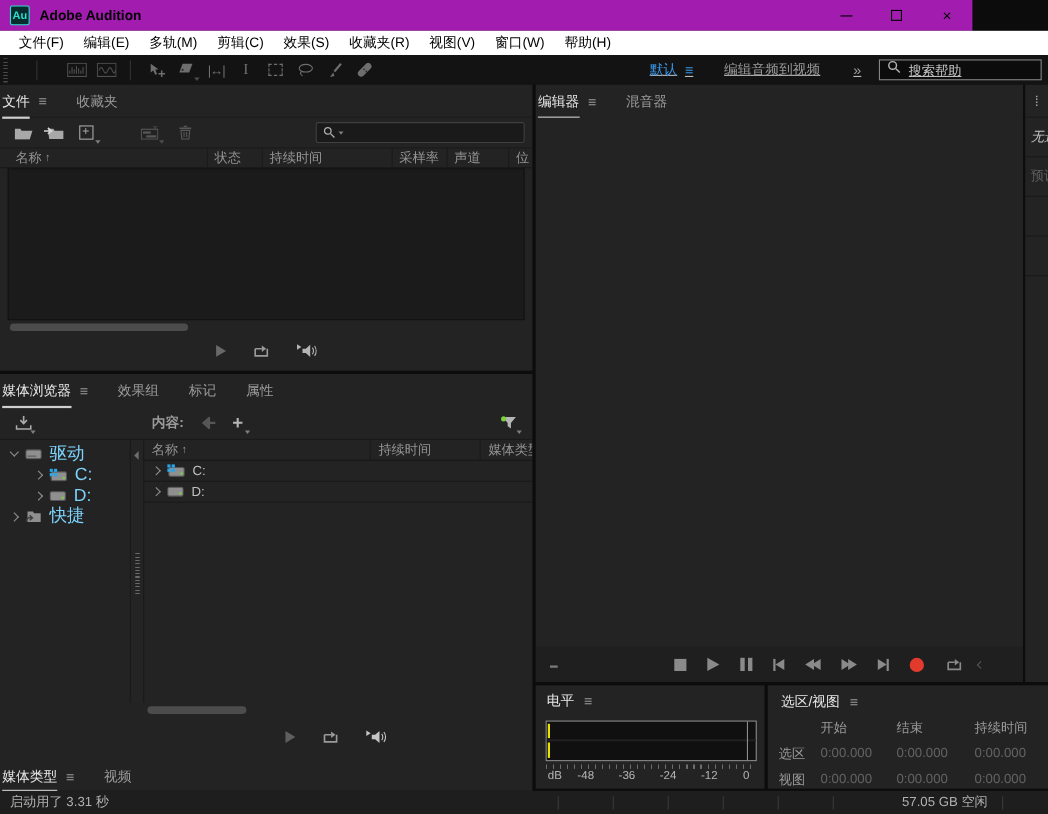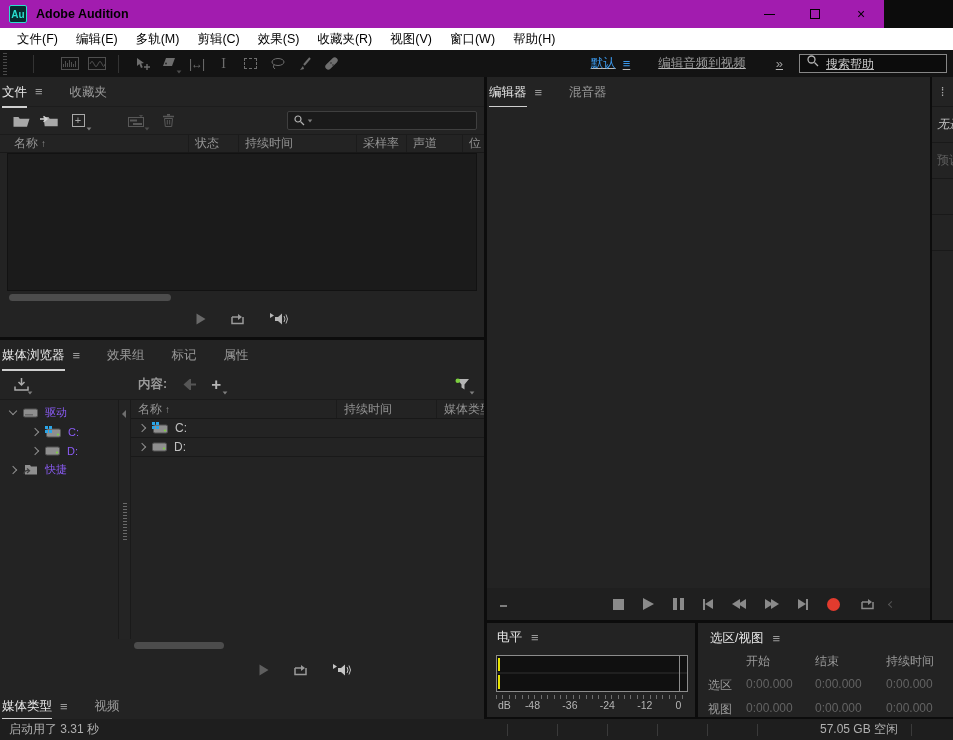--- a/index.html
+++ b/index.html
@@ -69,21 +69,21 @@
   
   .ctlrow { display:flex; align-items:center; height:29px; padding:0 8px; font-size:12.5px; }
   .ctl-label { color:#9a9a9a; margin-left:104px;font-weight:bold; }
   .select { width:162px; height:20px; margin-left:6px; background:#1f1f1f; border:1px solid #5f5f5f; border-radius:2px; display:flex; align-items:center; padding:0 8px; color:#cfcfcf; font-size:12.5px; }
   .select .chv { margin-left:auto; }
   .chv { width:6px; height:6px; border-top:1.5px solid #8f8f8f; border-right:1.5px solid #8f8f8f; display:inline-block; }
   .chv.r { transform:rotate(45deg); }
   .chv.d { transform:rotate(135deg); margin-top:-3px; }
   .mbody { display:flex; height:240px; border-top:1px solid #1a1a1a; }
   .tree { width:118px; padding-top:3px; }
-  .trow { height:19px; display:flex; align-items:center; gap:7px; font-size:11px; color:#8b5cf6; }
+  .trow { height:19px; display:flex; align-items:center; gap:7px; font-size:16px; color:#7dd3fc; }
   .splitter { width:13px; background:#242424; border-left:1px solid #1a1a1a; border-right:1px solid #1a1a1a; position:relative; }
   .splitter::before { content:""; position:absolute; left:4px; top:50%; margin-top:-18px; width:4px; height:38px; background:repeating-linear-gradient(0deg,#6a6a6a 0 1px,transparent 1px 3px); }
   .splitter::after { content:""; position:absolute; left:3px; top:10px; border-top:4px solid transparent; border-bottom:4px solid transparent; border-right:4px solid #6f6f6f; }
   .mlist { flex:1; display:flex; flex-direction:column; }
   .mlhdr { display:flex; height:19px; align-items:center; font-size:12px; color:#949494; border-bottom:1px solid #181818; }
   .mlhdr .c { padding-left:7px; border-left:1px solid #1b1b1b; height:100%; display:flex; align-items:center; gap:3px; white-space:nowrap; overflow:hidden; }
   .mlhdr .c:first-child { border-left:none; }
   .mrow { height:19px; display:flex; align-items:center; gap:7px; padding-left:8px; font-size:12px; color:#c0c0c0; border-bottom:1px solid #191919; }
 
   

